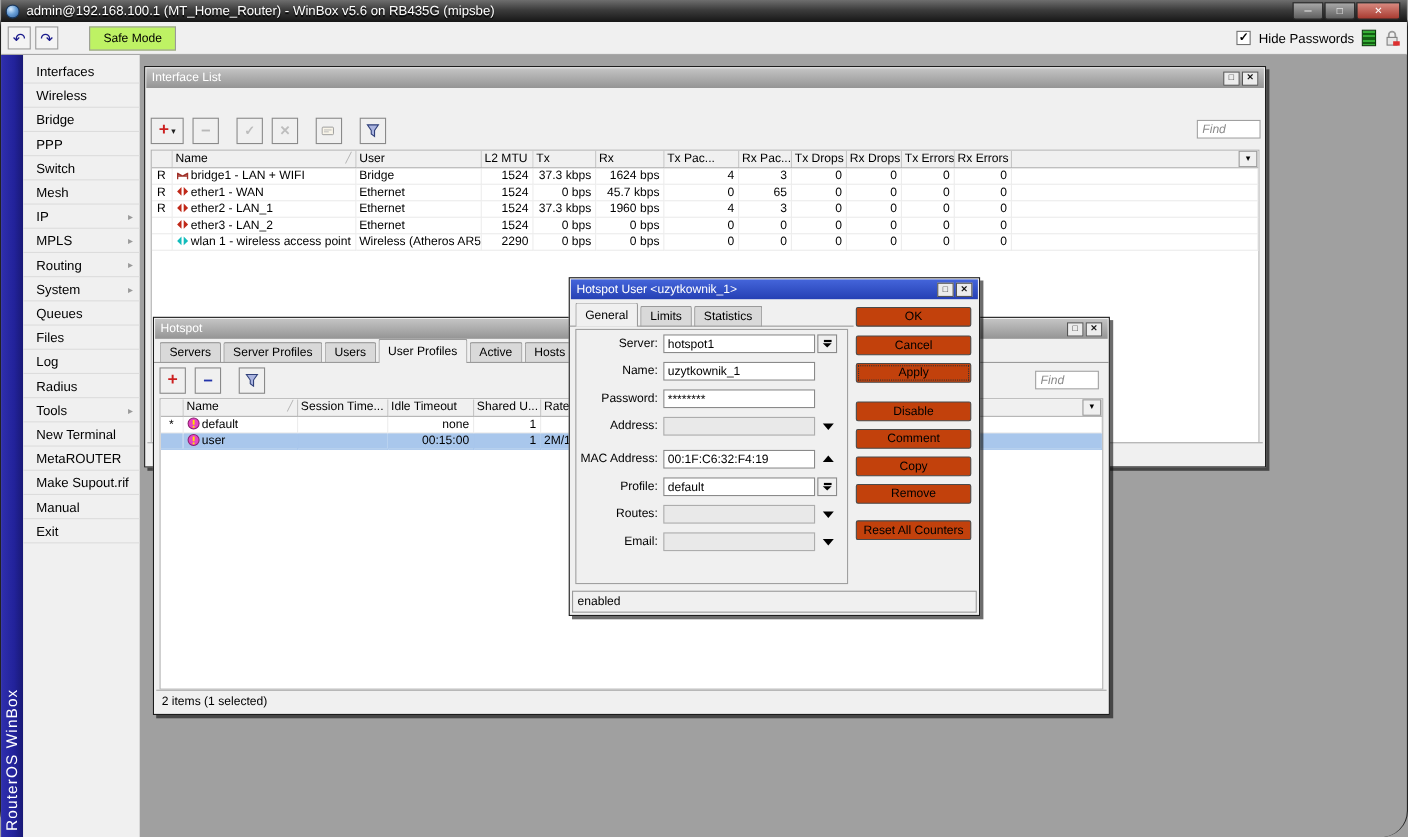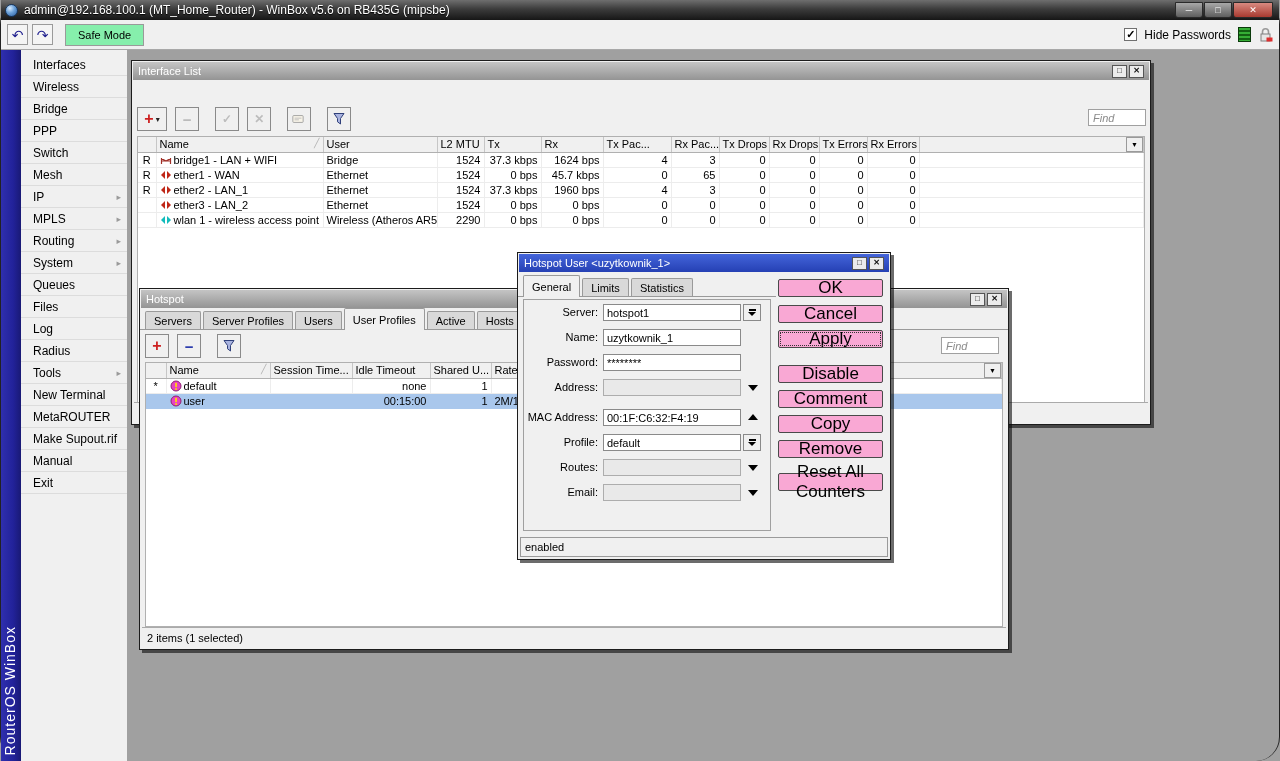--- a/index.html
+++ b/index.html
@@ -19,22 +19,22 @@
   .winctl .wbtn { width:28px; height:16px; display:flex; align-items:center; justify-content:center;
     color:#fff; font-size:9px; border:1px solid #2a2a2a; border-radius:0 0 3px 3px;
     background:linear-gradient(180deg,#a8a8a8,#5e5e5e); }
   .winctl .wbtn.close { width:40px; background:linear-gradient(180deg,#d88a80,#a83a30); }
 
   
   .appbar { position:absolute; left:0; top:20px; width:100%; height:30px; background:#f0f0f0;
     border-bottom:1px solid #a8a8a8; display:flex; align-items:center; padding:0 6px; }
   .small-btn { width:21px; height:21px; border:1px solid #9a9a9a; background:#f4f4f4;
     display:flex; align-items:center; justify-content:center; color:#1a1a8c; font-size:14px; margin-right:4px; }
-  .safe-mode-btn { height:22px; padding:0 12px; border:1px solid #9a9a9a; background:#86efac;
-    font-size:11px; margin-left:8px; display:flex; align-items:center;text-align:center; }
+  .safe-mode-btn { height:22px; padding:0 12px; border:1px solid #9a9a9a; background:#bef264;
+    font-size:11px; margin-left:24px; display:flex; align-items:center;text-align:center; }
   .appbar-right { margin-left:auto; display:flex; align-items:center; gap:7px; }
   .checkbox { width:13px; height:13px; background:#fff; border:1px solid #707070;
     display:flex; align-items:center; justify-content:center; font-size:11px; font-weight:bold; line-height:1; }
   .traffic-icon { width:13px; height:15px; border:1px solid #0a3a0a;
     background:repeating-linear-gradient(180deg,#35ad35 0 2px,#135f13 2px 4px); }
 
   
   .brandstrip { position:absolute; left:0; top:50px; width:20px; height:711px;
     background:linear-gradient(90deg,#2f2fae 0%,#22229a 60%,#191975 100%); }
   .brand-text { position:absolute; bottom:6px; left:1px; color:#fff; font-size:14px; letter-spacing:1px;
@@ -100,22 +100,22 @@
     background:#fff; font-size:11px; padding:0 3px; font-family:"Liberation Sans",sans-serif; }
   .finput.disabled { background:#e9e9e9; border-color:#adadad; }
   .combo-btn { position:absolute; left:225px; top:0; width:18px; height:17px; border:1px solid #8a8a8a;
     background:#f0f0f0; display:flex; flex-direction:column; align-items:center; justify-content:center; }
   .dd-bar { width:7px; height:2px; background:#000; margin-bottom:1px; }
   .dd-tri { width:0; height:0; border-left:4px solid transparent; border-right:4px solid transparent; border-top:4px solid #000; }
   .tri-plain { position:absolute; left:230px; top:6px; width:0; height:0;
     border-left:5px solid transparent; border-right:5px solid transparent; }
   .tri-plain.down { border-top:6px solid #000; }
   .tri-plain.up { border-bottom:6px solid #000; top:5px; }
-  .dlg-btn { position:absolute; left:260px; width:105px; height:18px; background:#f9a8d4;
-    border:1px solid #4a4a4a; border-radius:2px; font-size:17px; font-family:"Liberation Sans",sans-serif;
+  .dlg-btn { position:absolute; left:260px; width:105px; height:18px; background:#c2410c;
+    border:1px solid #4a4a4a; border-radius:2px; font-size:11px; font-family:"Liberation Sans",sans-serif;
     display:flex; align-items:center; justify-content:center; }
   .dlg-btn.focus { outline:1px dotted #333; outline-offset:-3px; }
   .enabled-bar { position:absolute; left:2px; right:2px; bottom:2px; height:20px; border:1px solid #9a9a9a;
     background:#f0f0f0; display:flex; align-items:center; padding:0 4px; font-size:11px; }
 </style>
 </head>
 <body>
 
 <div class="screen">
 

